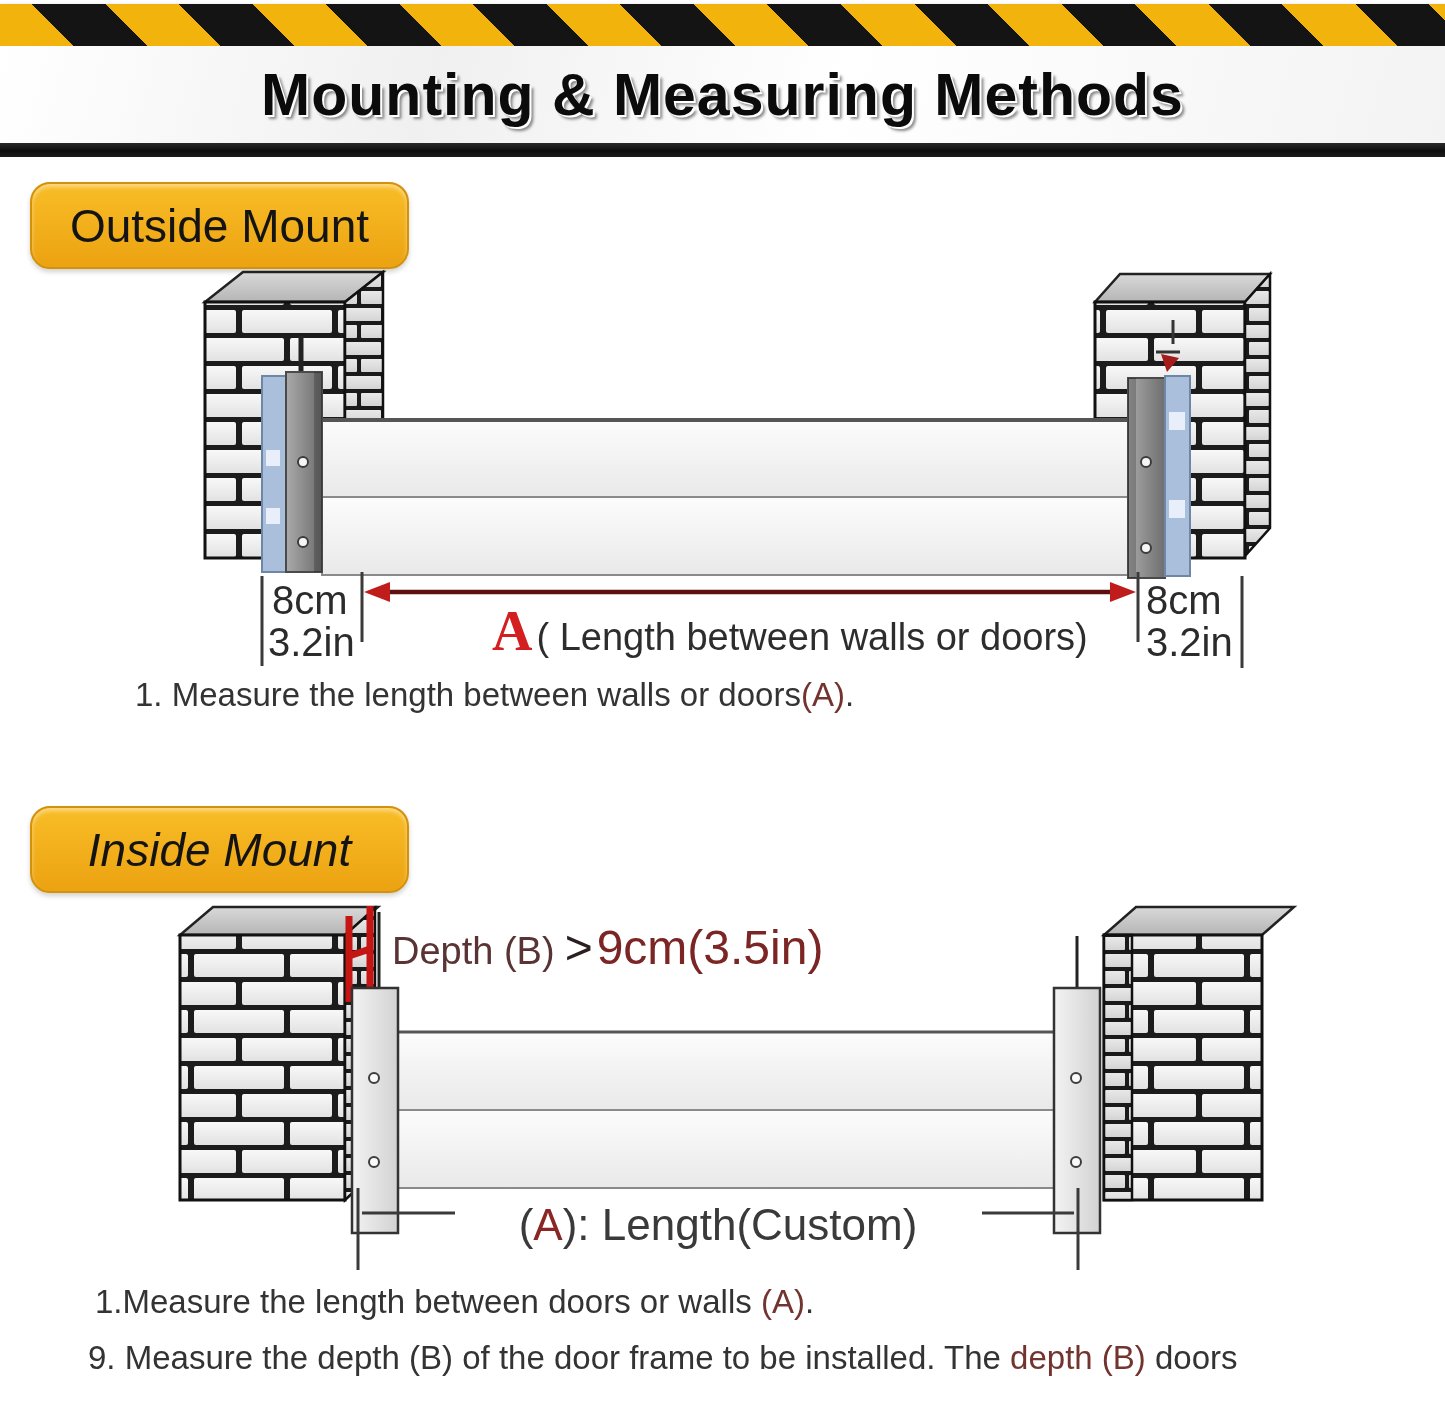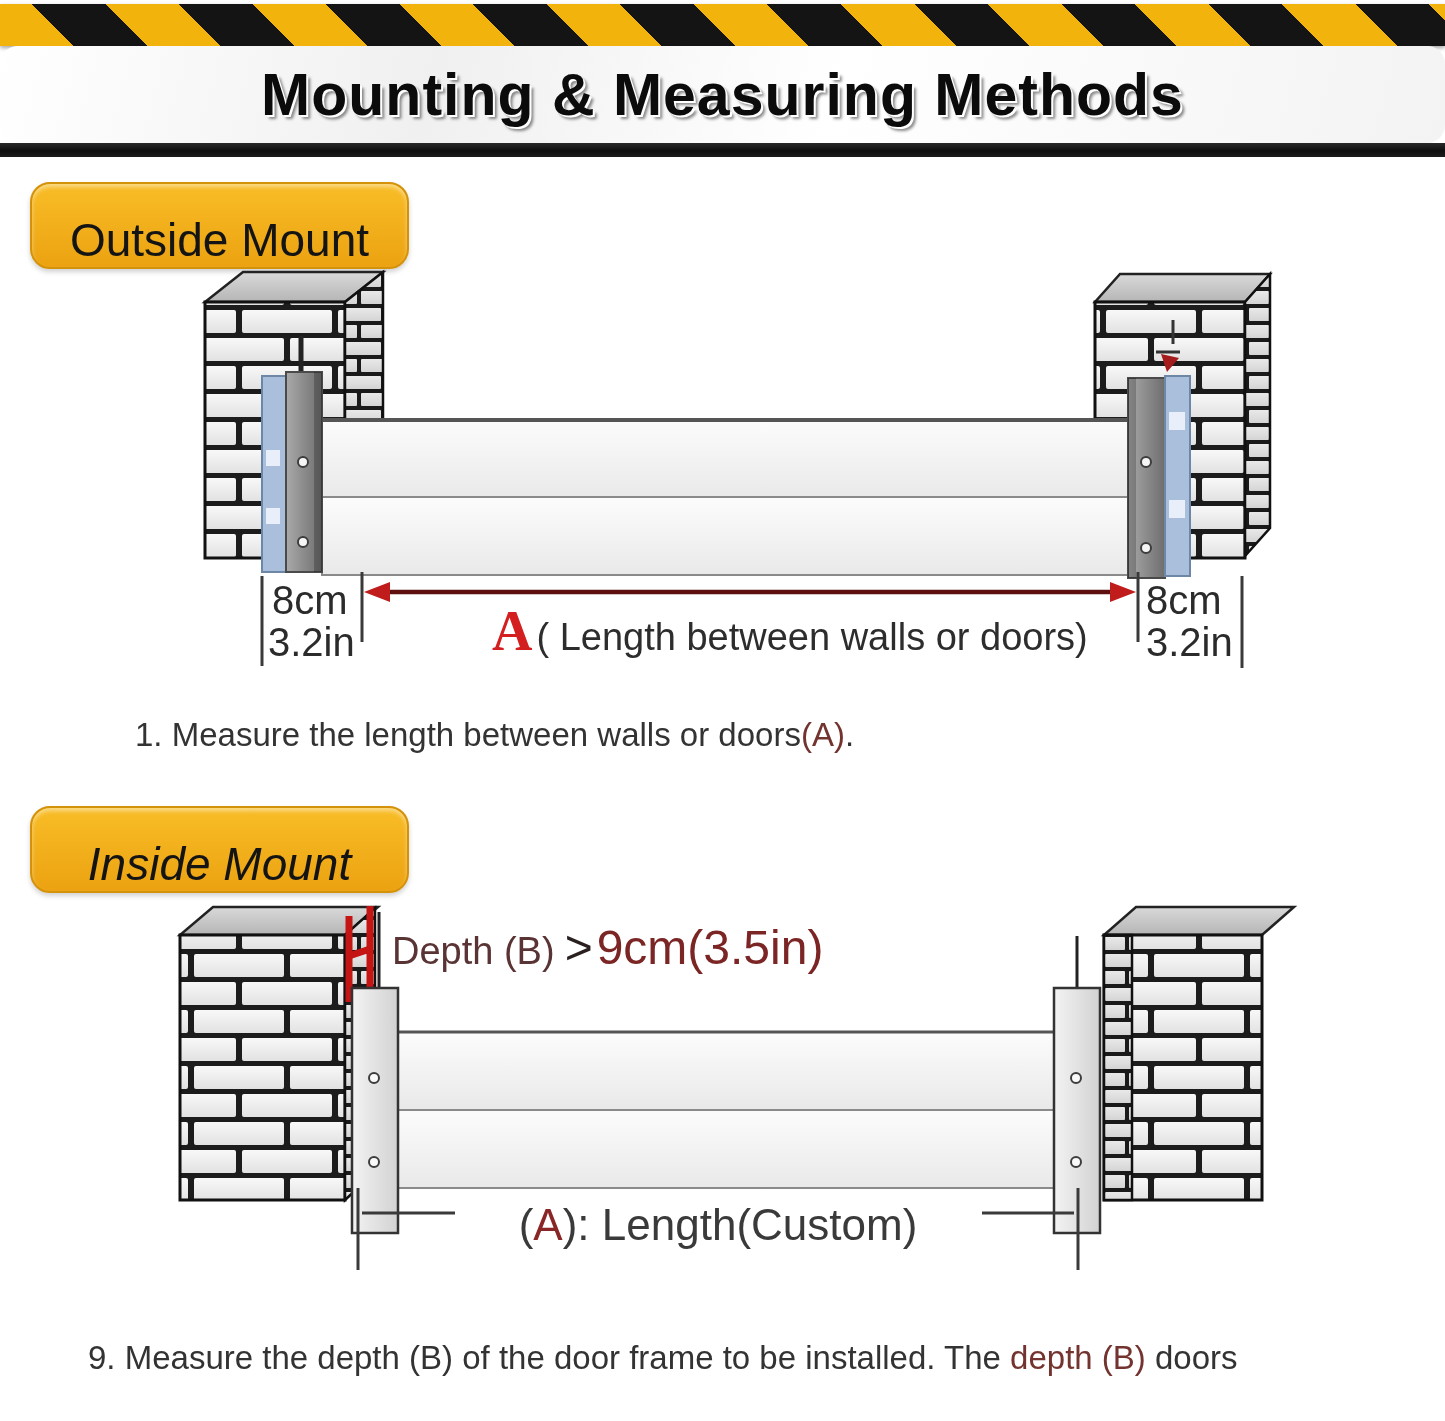--- a/index.html
+++ b/index.html
@@ -11,36 +11,36 @@
 
   
   .hazard-band {
     top:4px; left:0; width:1445px; height:42px;
     background:repeating-linear-gradient(45deg,#f2b30c 0 52px,#141414 52px 104px);
     box-shadow:0 2px 4px rgba(0,0,0,.35);
   }
   .title-band {
     top:46px; left:0; width:1445px; height:97px;
     background:linear-gradient(105deg,#ffffff 0%,#f0f0f0 30%,#ffffff 58%,#f3f3f3 100%);
-    display:flex; align-items:center; justify-content:center;border-radius:18px;
+    display:flex; align-items:center; justify-content:center;
   }
   .title-text {
     font-size:59px; font-weight:bold; color:#0b0b0b; letter-spacing:1px;
     text-shadow:2px 2px 0 #ffffff, 4px 4px 3px rgba(0,0,0,.45);
   }
   .black-bar { top:143px; left:0; width:1445px; height:14px;
     background:linear-gradient(180deg,#2a2a2a,#0e0e0e 55%,#1c1c1c); }
 
   
   .pill {
     left:30px; width:375px; height:83px; border-radius:20px;
     background:linear-gradient(180deg,#f8bd27,#eca211);
     border:2px solid #d4920a;
     box-shadow:inset 0 3px 4px rgba(255,255,255,.45), 0 3px 5px rgba(0,0,0,.18);
-    display:flex; align-items:flex-end; justify-content:center;
+    display:flex; align-items:center; justify-content:center;
     font-size:46px; color:#141414;
   }
   .pill-outside { top:182px; }
   .pill-inside  { top:806px;font-style:italic; }
 
   
   svg.diagram { position:absolute; left:0; }
   .dim-line   { stroke:#3a3a3a; stroke-width:3; }
   .dim-text   { font-size:40px; fill:#2b2b2b; }
   .t-bigA     { font-family:"Liberation Serif", serif; font-weight:bold; font-size:56px; fill:#d31f1f; }
@@ -164,21 +164,21 @@
       <polygon points="364,592 390,582 390,602" fill="#c01c1c"></polygon>
       <polygon points="1136,592 1110,582 1110,602" fill="#c01c1c"></polygon>
       <text class="dim-text" x="272" y="614">8cm</text>
       <text class="dim-text" x="268" y="656">3.2in</text>
       <text class="dim-text" x="1146" y="614">8cm</text>
       <text class="dim-text" x="1146" y="656">3.2in</text>
       <text x="492" y="650"><tspan class="t-bigA">A</tspan><tspan class="t-caption" dx="4">( Length between walls or doors)</tspan></text>
     </g>
   </svg>
 
-  <div class="abs step" style="left:135px; top:716px">
+  <div class="abs step" style="left:135px; top:676px">
     <span>1. Measure the length between walls or doors</span><span class="hl">(A)</span><span>.</span>
   </div>
 
   <div class="abs pill pill-inside">
     <span>Inside Mount</span>
   </div>
 
   <svg class="diagram" style="top:895px" width="1445" height="385" viewBox="0 895 1445 385">
 
     <g>
@@ -224,17 +224,20 @@
 
     <g>
       <line class="dim-line" x1="358" y1="1188" x2="358" y2="1270"></line>
       <line class="dim-line" x1="1078" y1="1188" x2="1078" y2="1270"></line>
       <line class="dim-line" x1="362" y1="1213" x2="455" y2="1213"></line>
       <line class="dim-line" x1="982" y1="1213" x2="1074" y2="1213"></line>
       <text class="t-len" x="718" y="1240" text-anchor="middle"><tspan>(</tspan><tspan class="t-lenA">A</tspan><tspan>): Length(Custom)</tspan></text>
     </g>
   </svg>
 
+  <div class="abs step" style="left:95px; top:1283px">
+    <span>1.Measure the length between doors or walls </span><span class="hl">(A)</span><span>.</span>
+  </div>
   <div class="abs wrapstep" style="left:88px; top:1338px">
     <span>9. Measure the depth (B) of the door frame to be installed. The </span><span class="hl">depth (B)</span><span> doors</span><br>
   </div>
 
 </div>
 
 </body></html>

